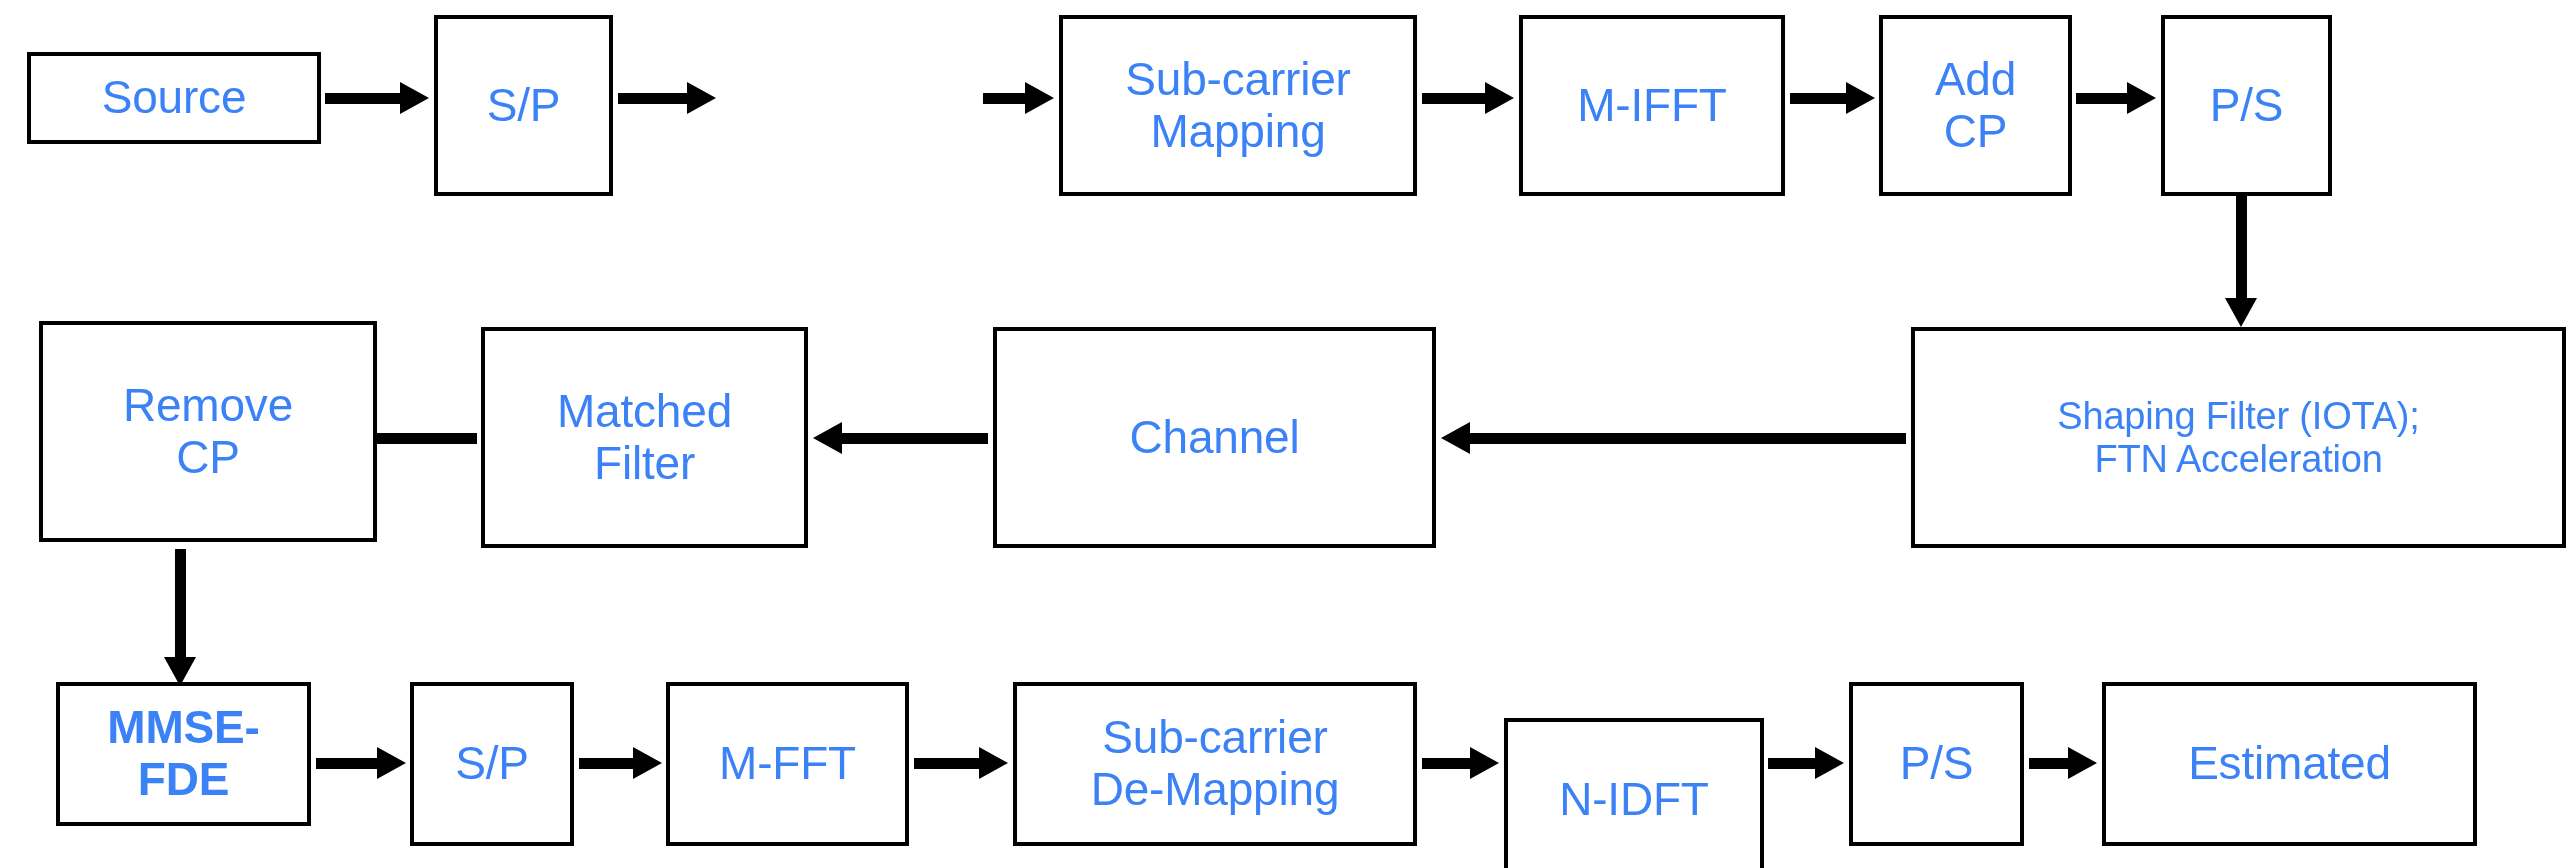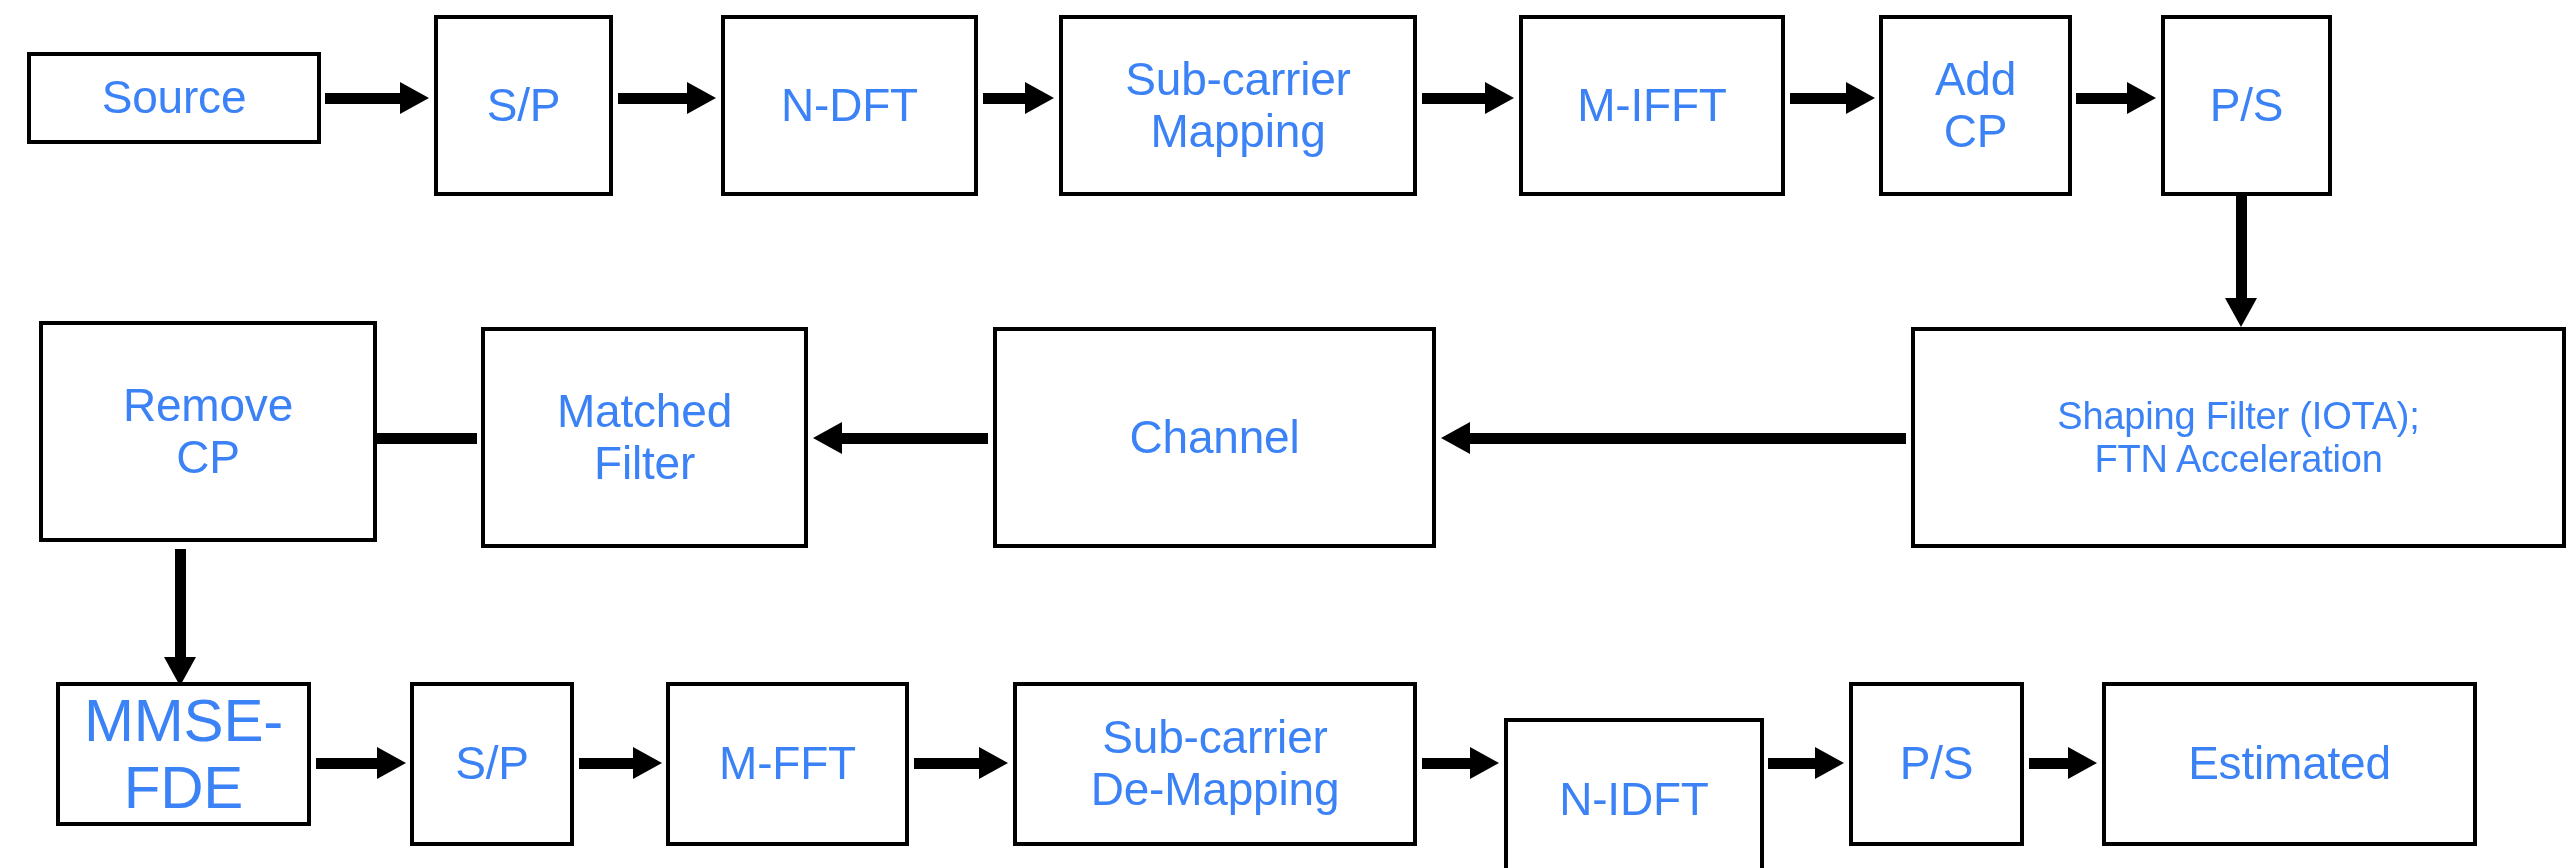--- a/index.html
+++ b/index.html
@@ -119,21 +119,20 @@
       <div class="arrow right" style="left: 1790px; top: 79px; width: 85px; height: 39px;">
         <span class="shaft" style="width: 60px;"></span>
         <span class="head"></span>
       </div>
       <div class="arrow right" style="left: 2076px; top: 79px; width: 80px; height: 39px;">
         <span class="shaft" style="width: 55px;"></span>
         <span class="head"></span>
       </div>
       <div class="block" style="left: 27px; top: 52px; width: 294px; height: 92px; font-size: 46px;"><span class="block-label">Source</span></div>
       <div class="block" style="left: 434px; top: 15.4px; width: 179px; height: 181px; font-size: 46px;"><span class="block-label">S/P</span></div>
-      <div class="block" style="left: 721px; top: 15.4px; width: 257px; height: 181px; font-size: 46px;"><span class="block-label">N-DFT</span></div>
       <div class="block" style="left: 1059px; top: 15.4px; width: 358px; height: 181px; font-size: 46px;"><span class="block-label">Sub-carrier
 Mapping</span></div>
       <div class="block" style="left: 1519px; top: 15.4px; width: 266px; height: 181px; font-size: 46px;"><span class="block-label">M-IFFT</span></div>
       <div class="block" style="left: 1879px; top: 15.4px; width: 193px; height: 181px; font-size: 46px;"><span class="block-label">Add
 CP</span></div>
       <div class="block" style="left: 2161px; top: 15.4px; width: 171px; height: 181px; font-size: 46px;"><span class="block-label">P/S</span></div>
     </div>
     <div style="position: absolute; left: 0px; top: 0px; width: 100%; height: 100%;">
       <div class="arrow down" style="left: 2222px; top: 196px; width: 39px; height: 131px;">
         <span class="shaft" style="height: 106px;"></span>
@@ -181,21 +180,21 @@
         <span class="head"></span>
       </div>
       <div class="arrow right" style="left: 1768px; top: 744px; width: 76px; height: 39px;">
         <span class="shaft" style="width: 51px;"></span>
         <span class="head"></span>
       </div>
       <div class="arrow right" style="left: 2029px; top: 744px; width: 68px; height: 39px;">
         <span class="shaft" style="width: 43px;"></span>
         <span class="head"></span>
       </div>
-      <div class="block" style="left: 56px; top: 682px; width: 255px; height: 144px; font-size: 60px;"><span class="block-label">MMSE-
+      <div class="block" style="left: 56px; top: 682px; width: 255px; height: 144px; font-size: 46px; font-weight: bold;"><span class="block-label">MMSE-
 FDE</span></div>
       <div class="block" style="left: 410px; top: 682px; width: 164px; height: 164px; font-size: 46px;"><span class="block-label">S/P</span></div>
       <div class="block" style="left: 666px; top: 682px; width: 243px; height: 164px; font-size: 46px;"><span class="block-label">M-FFT</span></div>
       <div class="block" style="left: 1013px; top: 682px; width: 404px; height: 164px; font-size: 46px;"><span class="block-label">Sub-carrier
 De-Mapping</span></div>
       <div class="block" style="left: 1504px; top: 718px; width: 260px; height: 164px; font-size: 46px;"><span class="block-label">N-IDFT</span></div>
       <div class="block" style="left: 1849px; top: 682px; width: 175px; height: 164px; font-size: 46px;"><span class="block-label">P/S</span></div>
       <div class="block" style="left: 2102px; top: 682px; width: 375px; height: 164px; font-size: 46px;"><span class="block-label">Estimated</span></div>
     </div>
   </div>

